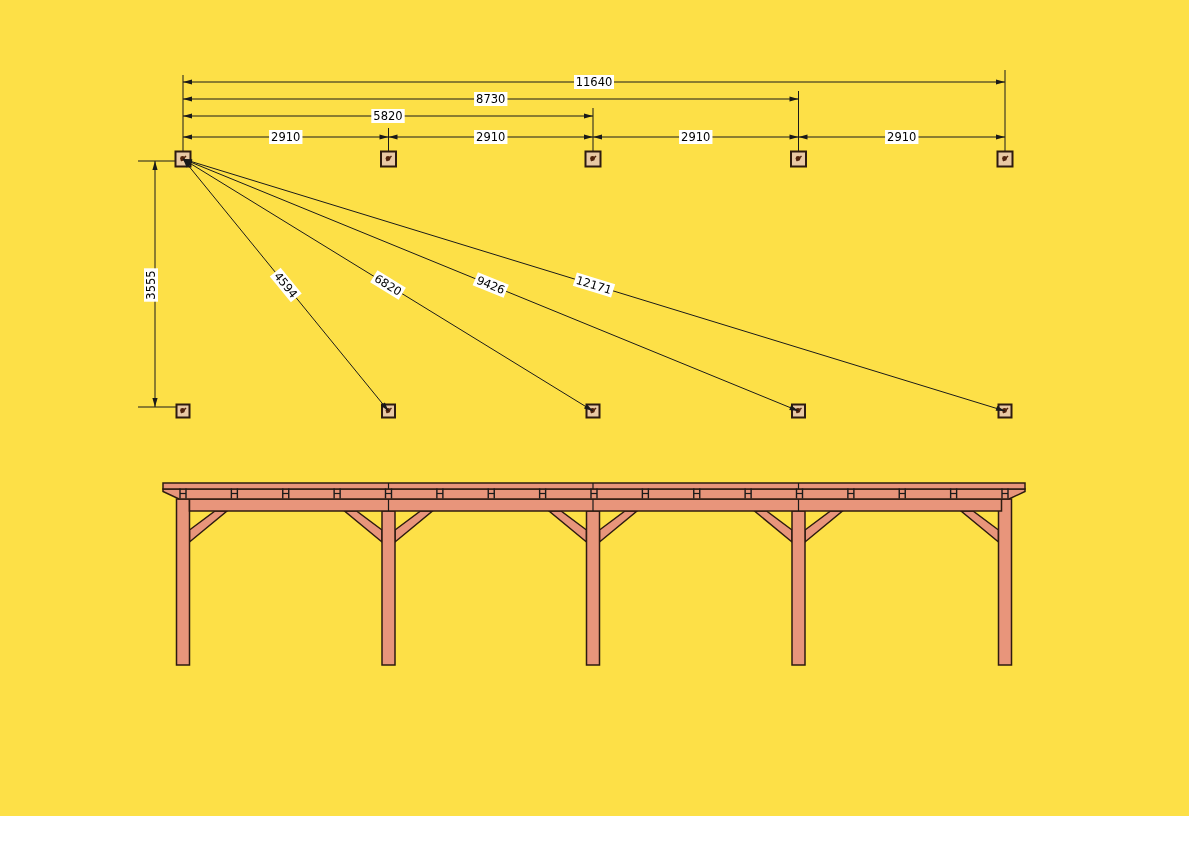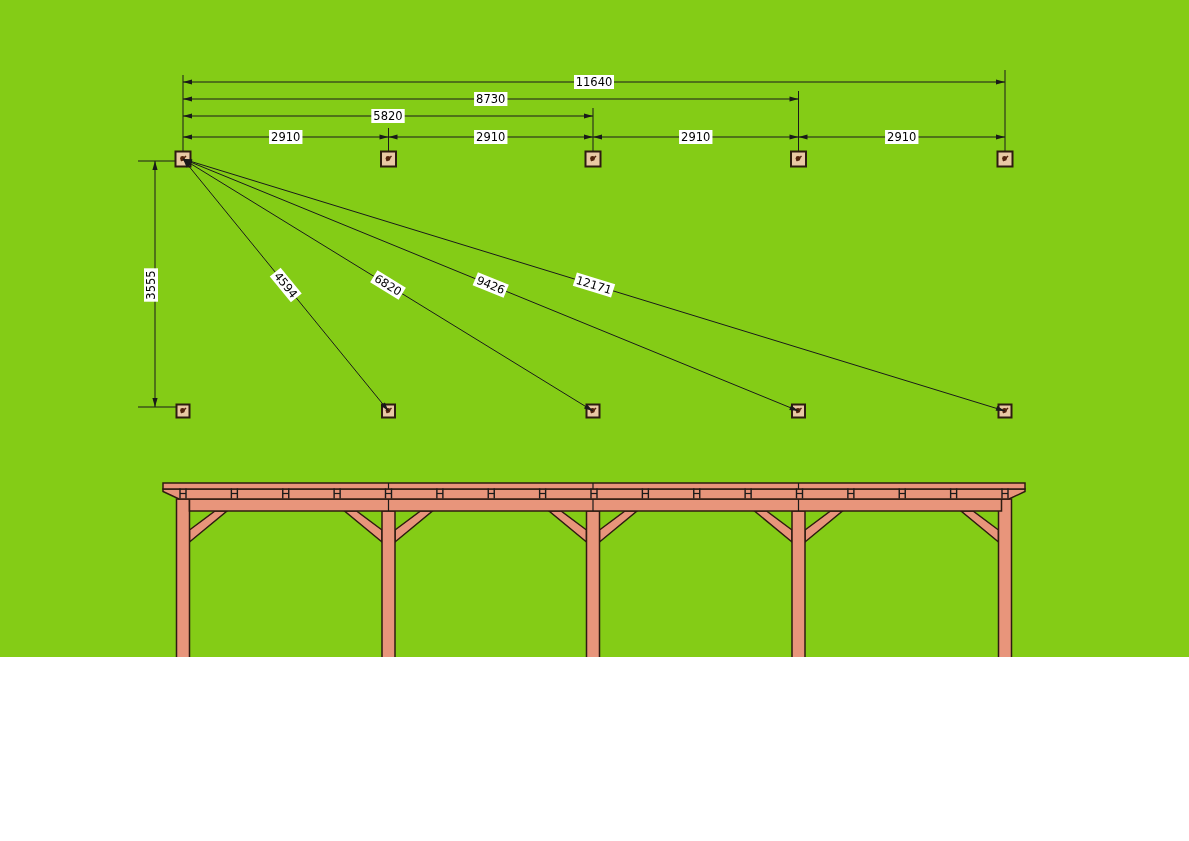--- a/index.html
+++ b/index.html
@@ -1,16 +1,16 @@
 <!DOCTYPE html>
 <html><head>
 <meta charset="utf-8">
 <style>
   html,body{margin:0;padding:0;background:#ffffff;}
-  .canvas{position:relative;width:1189px;height:657px;background:#84cc16;overflow:hidden;
+  .canvas{position:relative;width:1189px;height:816px;background:#fde047;overflow:hidden;
           font-family:"DejaVu Sans",sans-serif;}
   svg{position:absolute;left:0;top:0;}
   svg text{font-family:"DejaVu Sans",sans-serif;font-size:11.5px;fill:#000;}
 </style>
 </head>
 <body>
 
 <div class="canvas">
   <svg id="drawing" width="1189" height="841" viewBox="0 0 1189 841">
       <g>

